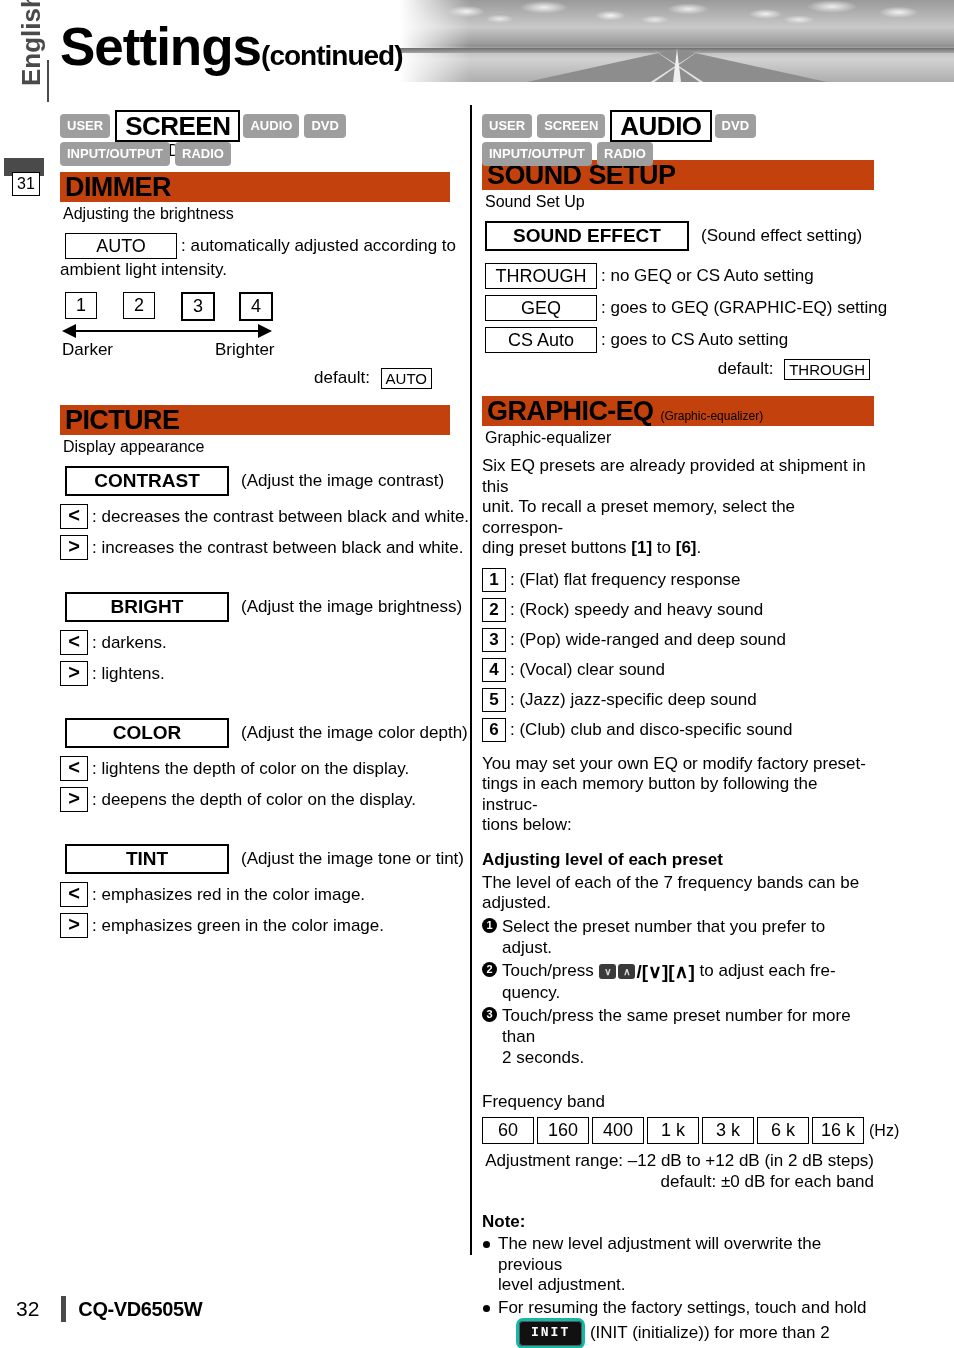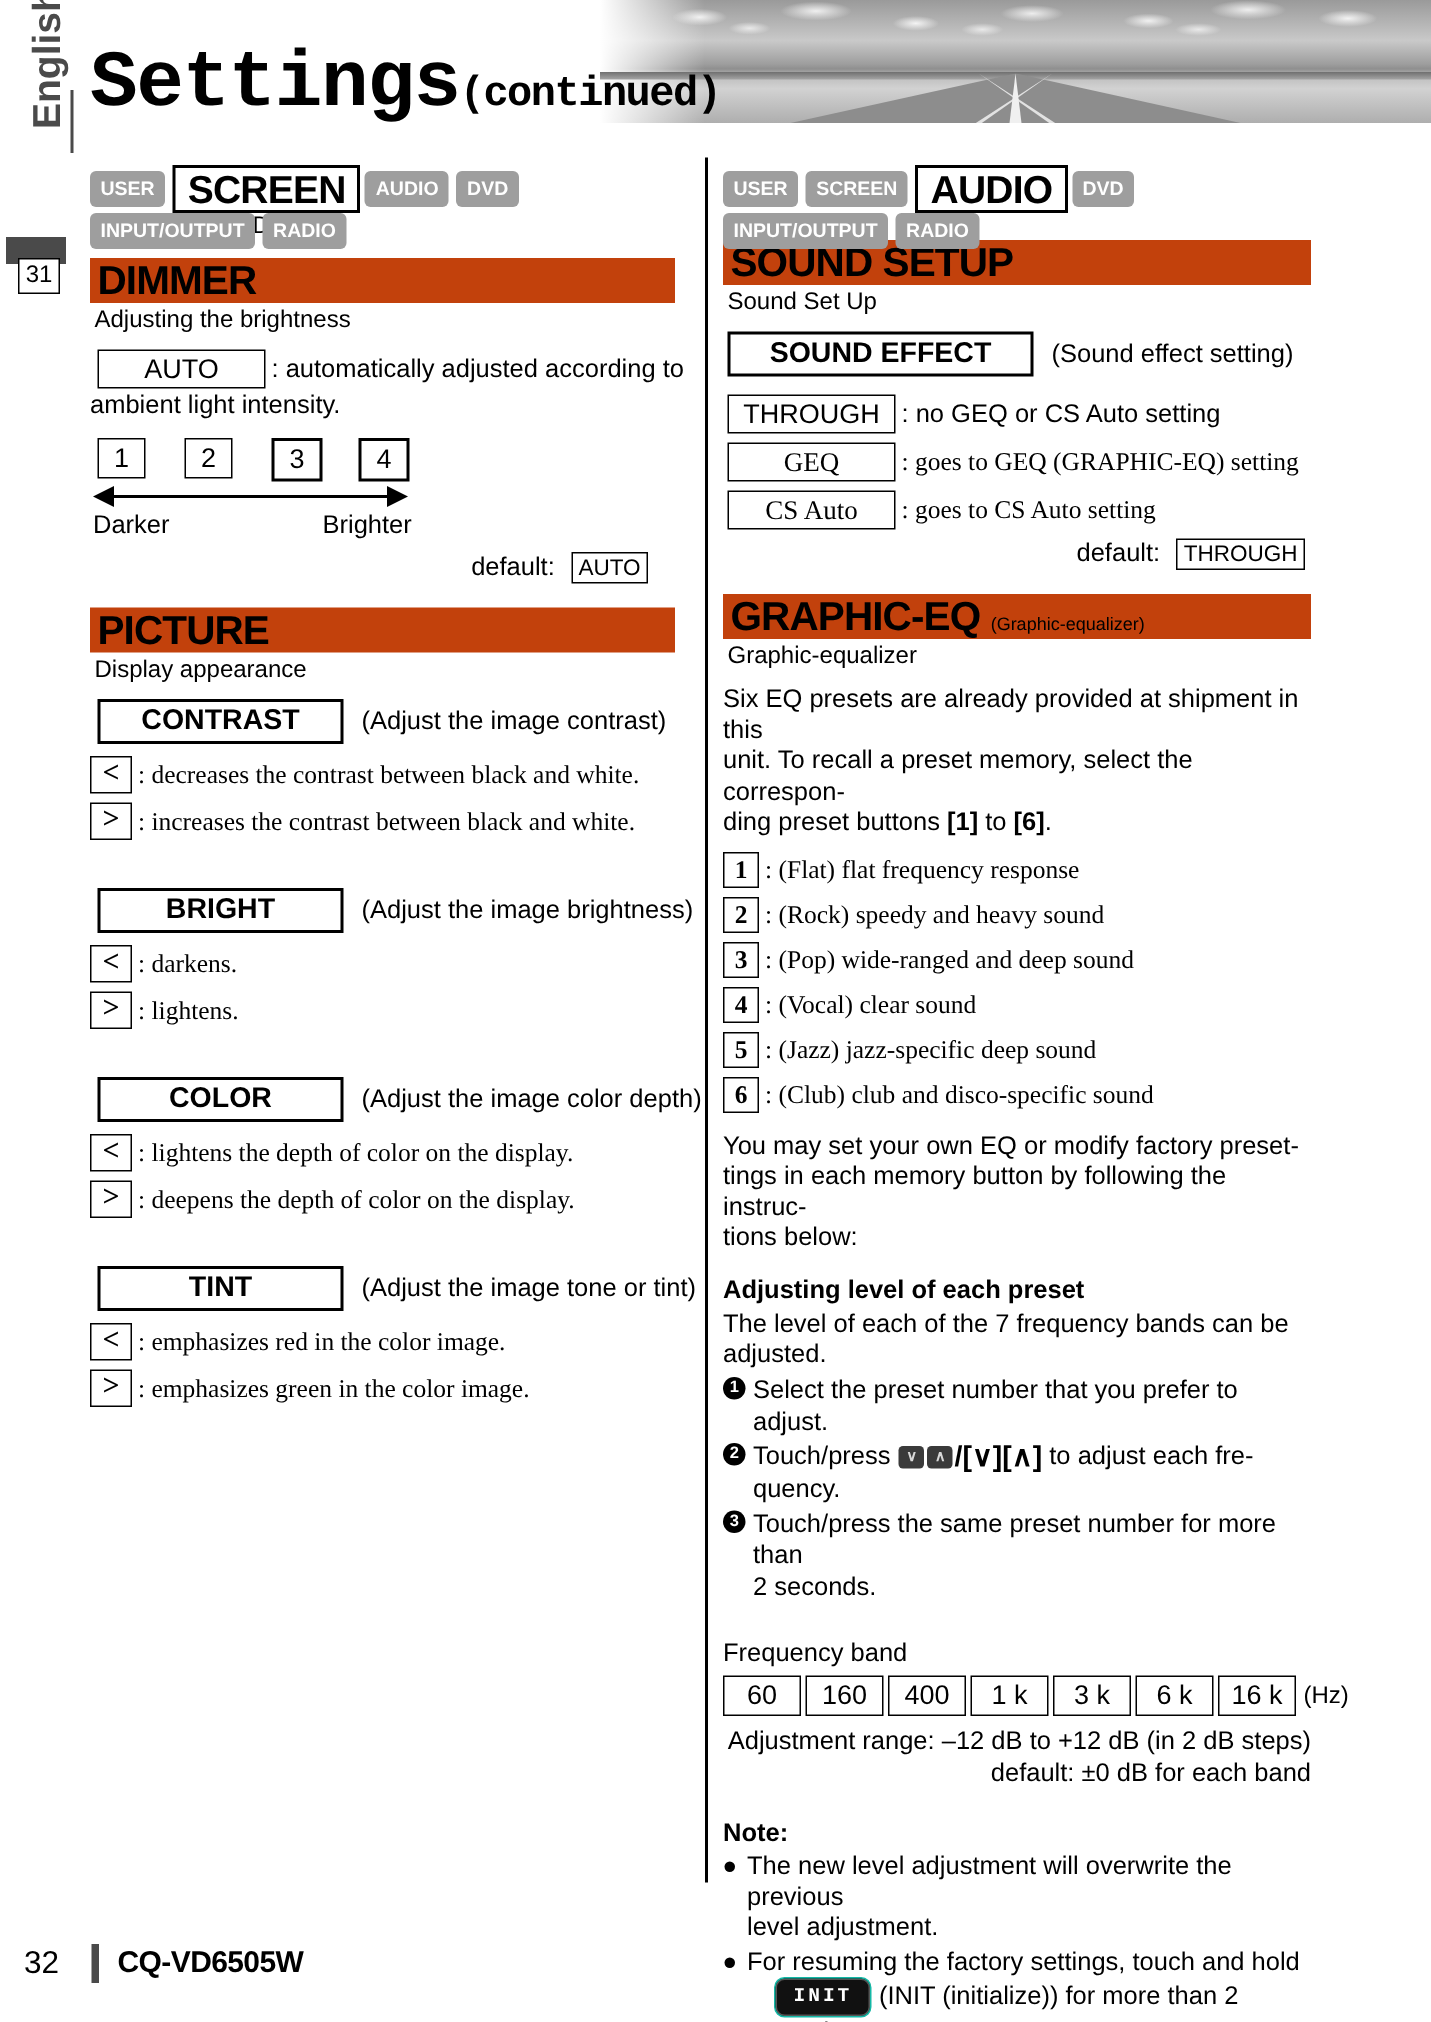--- a/index.html
+++ b/index.html
@@ -51,22 +51,22 @@
   }
   #banner .road .edgeL{left:50%;border-left:2px solid transparent;border-right:2px solid transparent;transform:translateX(-50%) skewX(-56deg);}
   #banner .road .edgeR{left:50%;border-left:2px solid transparent;border-right:2px solid transparent;transform:translateX(-50%) skewX(56deg);}
   #banner .horizon{
     position:absolute;left:0;top:58%;width:100%;height:5px;
     background:linear-gradient(to bottom,#6f6f6f,#a5a5a5);
   }
 
   
   #title{
-    position:absolute;left:60px;top:26px;
-    font-weight:bold;letter-spacing:-1px;white-space:nowrap;font-family:Liberation Mono, monospace;
+    position:absolute;left:60px;top:16px;
+    font-weight:bold;letter-spacing:-1px;white-space:nowrap;
   }
   #title .big{font-size:53px;}
   #title .cont{font-size:28px;}
 
   
   #lang{
     position:absolute;left:16px;top:86px;
     font-size:26px;font-weight:bold;color:#4a4a4a;
     transform:rotate(-90deg);transform-origin:left top;
     white-space:nowrap;letter-spacing:0px;
@@ -132,21 +132,21 @@
   }
   .numbox{
     display:inline-block;border:1.6px solid #000;background:#fff;
     width:22px;height:22px;line-height:22px;text-align:center;
     font-size:17px;font-weight:bold;vertical-align:middle;
   }
   .desc{font-size:17px;vertical-align:middle;margin-left:4px;}
   .paren{font-size:17px;vertical-align:middle;margin-left:12px;}
 
   .row{margin-top:9px;white-space:nowrap;}
-  .rowtight{margin-top:6px;white-space:nowrap;font-family:Liberation Serif, serif;}
+  .rowtight{margin-top:6px;white-space:nowrap;}
 
   
   .dimnums{margin-top:12px;position:relative;height:28px;}
   .dimnums .n{position:absolute;top:0;border:1.6px solid #000;background:#fff;
      width:30px;height:25px;line-height:25px;text-align:center;font-size:18px;}
   .dimarrow{position:relative;height:16px;margin-top:3px;}
   .dimarrow .line{position:absolute;left:14px;top:7px;width:190px;height:2.4px;background:#000;}
   .dimarrow .ahL{position:absolute;left:2px;top:1px;width:0;height:0;
      border-top:7px solid transparent;border-bottom:7px solid transparent;border-right:14px solid #000;}
   .dimarrow .ahR{position:absolute;left:198px;top:1px;width:0;height:0;
@@ -180,21 +180,21 @@
     padding:0 8px;margin-right:3px;vertical-align:middle;min-width:34px;
   }
   .hzlbl{font-size:16px;vertical-align:middle;margin-left:2px;}
   .rangeline{text-align:right;font-size:17px;margin-top:6px;line-height:21px;}
 
   .noteHead{font-size:17px;font-weight:bold;margin-top:20px;}
   .initbtn{
     display:inline-block;background:#111;color:#fff;border-radius:7px;
     font-family:"Liberation Mono", monospace;font-size:13px;font-weight:bold;
     letter-spacing:2px;padding:2px 12px;vertical-align:middle;
-    border:1px solid #14b8a6;box-shadow:inset 0 0 0 1px #555;
+    border:3px solid #14b8a6;box-shadow:inset 0 0 0 1px #555;
   }
 
   
   #footer{position:absolute;left:16px;bottom:22px;height:30px;}
   #footer .pg{font-size:21px;vertical-align:middle;}
   #footer .sep{display:inline-block;width:5px;height:26px;background:#4a4a4a;
      vertical-align:middle;margin:0 12px 0 22px;}
   #footer .model{font-size:20px;font-weight:bold;vertical-align:middle;letter-spacing:-0.4px;}
 </style>
 </head>

